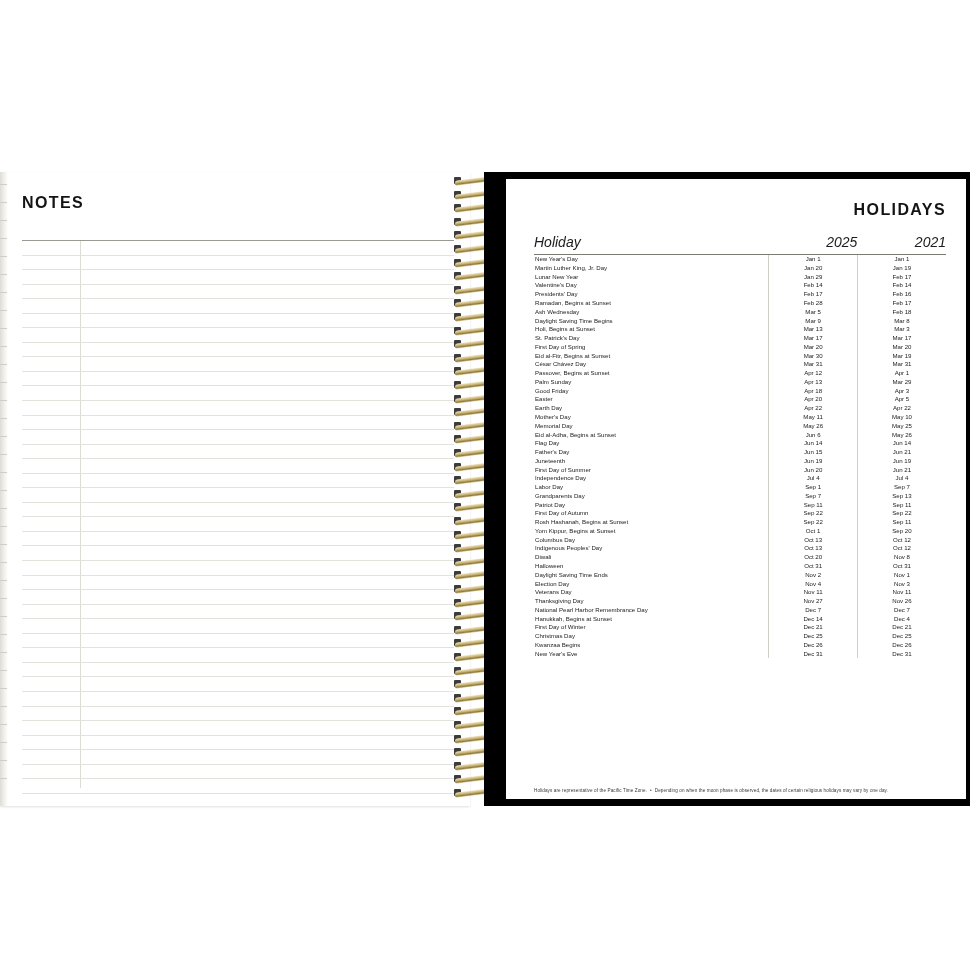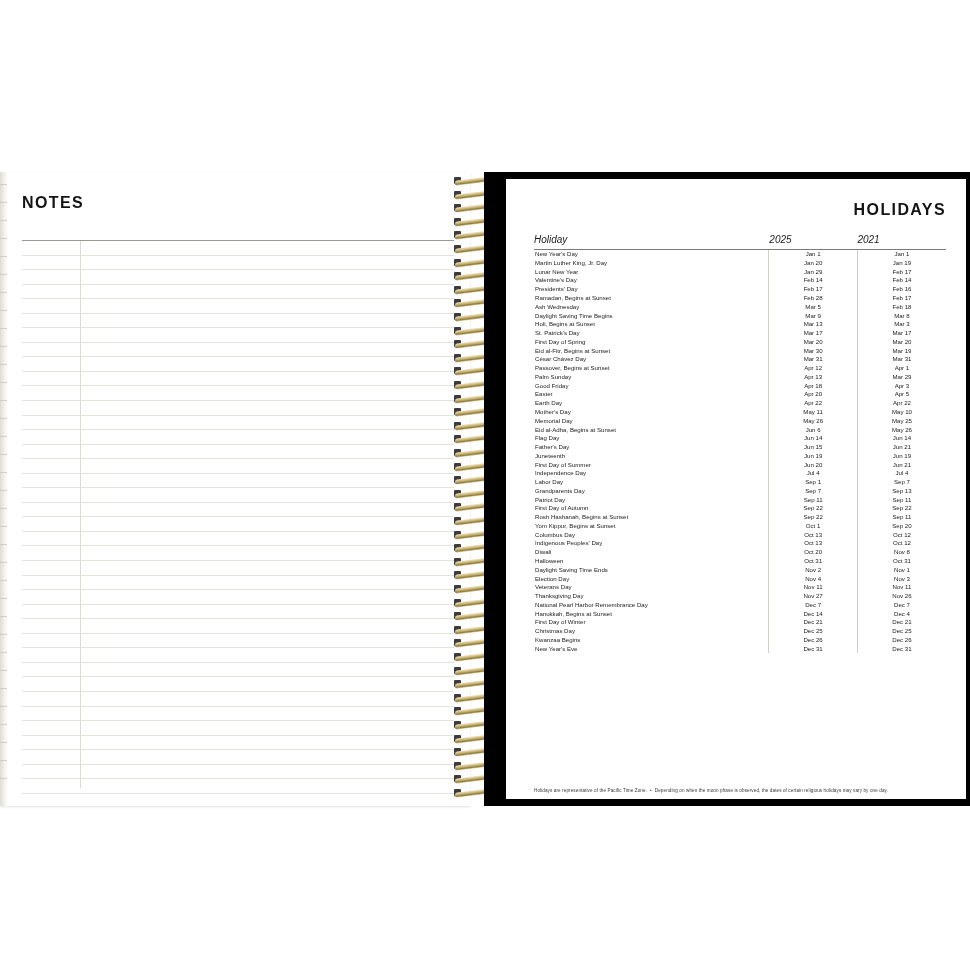--- a/index.html
+++ b/index.html
@@ -178,28 +178,28 @@
   }
   table.holidays {
     width: 100%;
     border-collapse: collapse;
     font-size: 6.1px;
     color: #1c1c1c;
   }
   table.holidays th {
     font-weight: normal;
     font-style: italic;
-    font-size: 10px;
+    font-size: 14px;
     text-align: left;
     padding: 0 0 4px 0;
     border-bottom: 1px solid #7b7b75;
     color: #1c1c1c;
   }
   table.holidays th.yr {
-    text-align: left;
+    text-align: right;
   }
   table.holidays td {
     padding: 1.2px 0;
     line-height: 1.05;
     white-space: nowrap;
   }
   table.holidays td.name {
     width: 57%;
     padding-left: 1px;
   }

